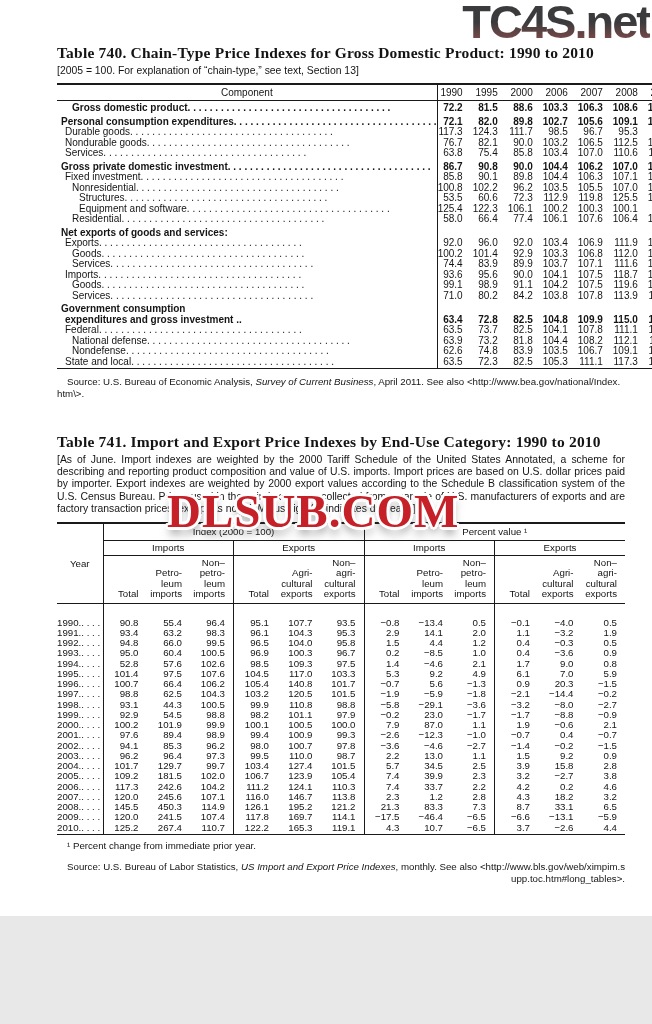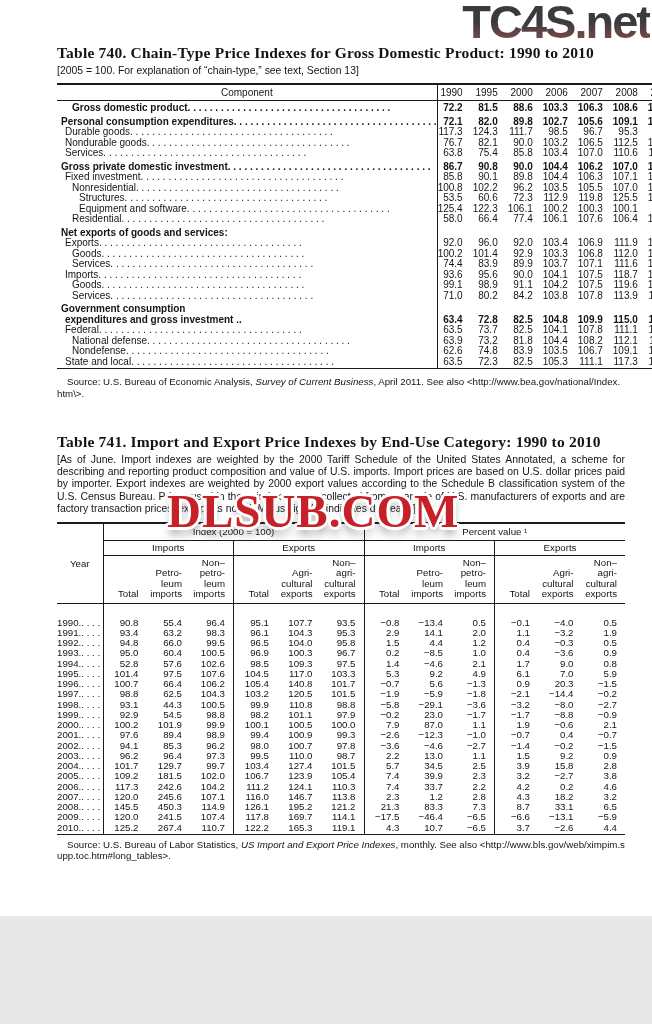--- a/index.html
+++ b/index.html
@@ -951,21 +951,22 @@
               <td class="num vr">119.1</td>
               <td class="num">4.3</td>
               <td class="num">10.7</td>
               <td class="num vr">−6.5</td>
               <td class="num">3.7</td>
               <td class="num">−2.6</td>
               <td class="num">4.4</td>
             </tr>
           </tbody>
       </table>
-      <p class="src" style="margin-top:4px;"><span>Source: U.S. Bureau of Labor Statistics, </span><span class="it">US Import and Export Price Indexes</span><span>, monthly. See also &lt;http://www.bls.gov/web/ximpim.supp.toc.htm#long_tables&gt;.</span></p>
+      <p class="footnote">¹ Percent change from immediate prior year.</p>
+      <p class="src" style="margin-top:4px;text-align:right;"><span>Source: U.S. Bureau of Labor Statistics, </span><span class="it">US Import and Export Price Indexes</span><span>, monthly. See also &lt;http://www.bls.gov/web/ximpim.supp.toc.htm#long_tables&gt;.</span></p>
     </div>
   </div>
 
   <div class="pgnum"><span>Prices</span><span class="n">487</span></div>
 
   <div class="wm wm-top">TC4S.net</div>
   <div class="wm wm-mid">DLSUB.COM</div>
   <div class="wm wm-bot">TradersXtreme.com</div>
 
 </div>

